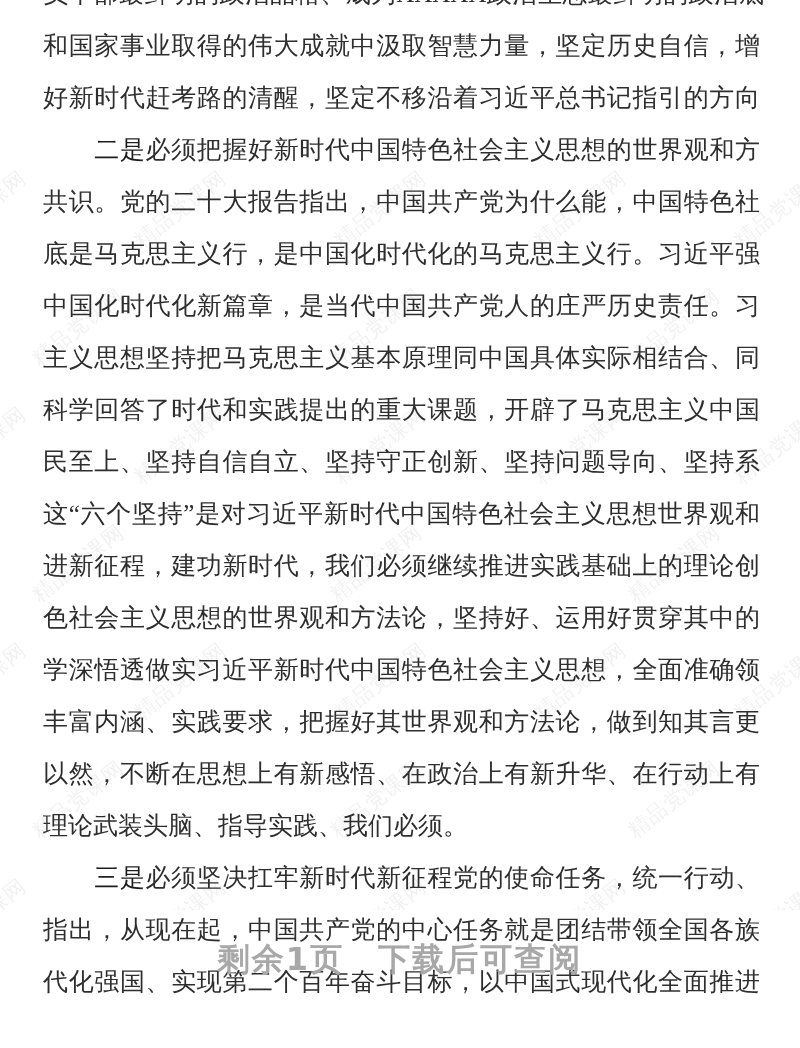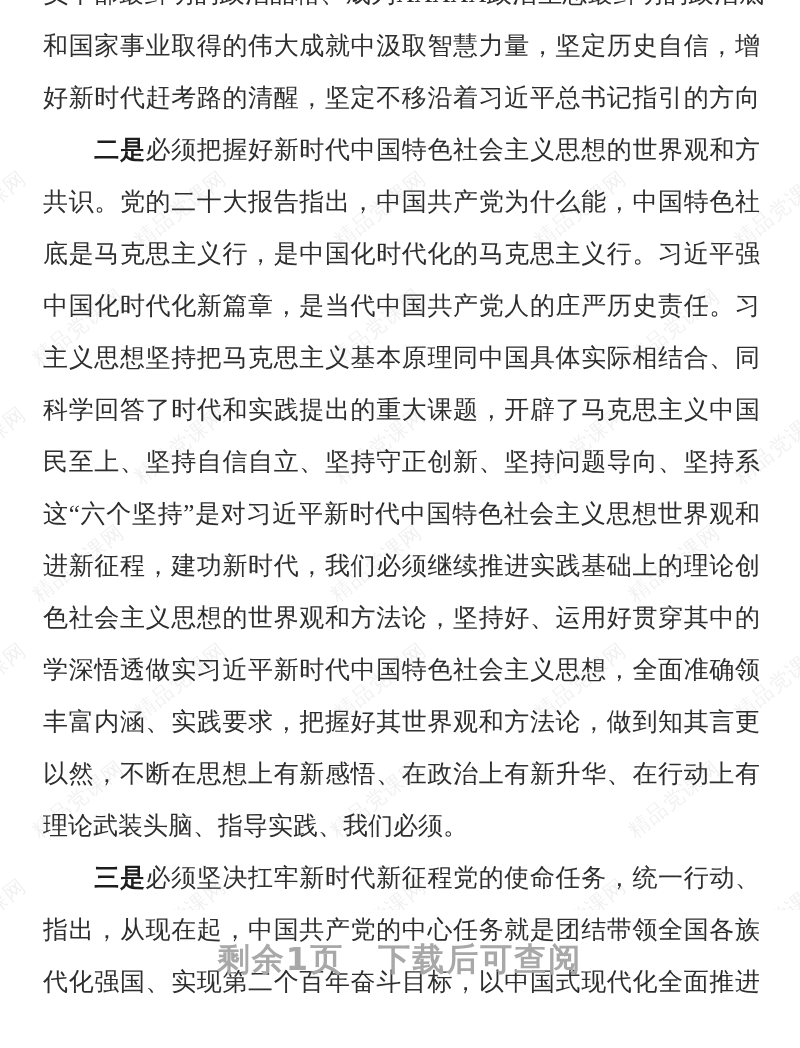--- a/index.html
+++ b/index.html
@@ -75,21 +75,21 @@
     overflow: hidden;
     height: 52px;
   }
   .line.last > .just {
     text-align-last: left;
   }
   .line.indent > .just {
     text-indent: 0;
   }
   .lead {
-    font-weight: bold;
+    font-weight: normal;
     color: #1d1d1d;
   }
   
   #clip-line {
     position: absolute;
     top: -32px;
     left: 0;
     width: 800px;
     height: 52px;
     overflow: hidden;

